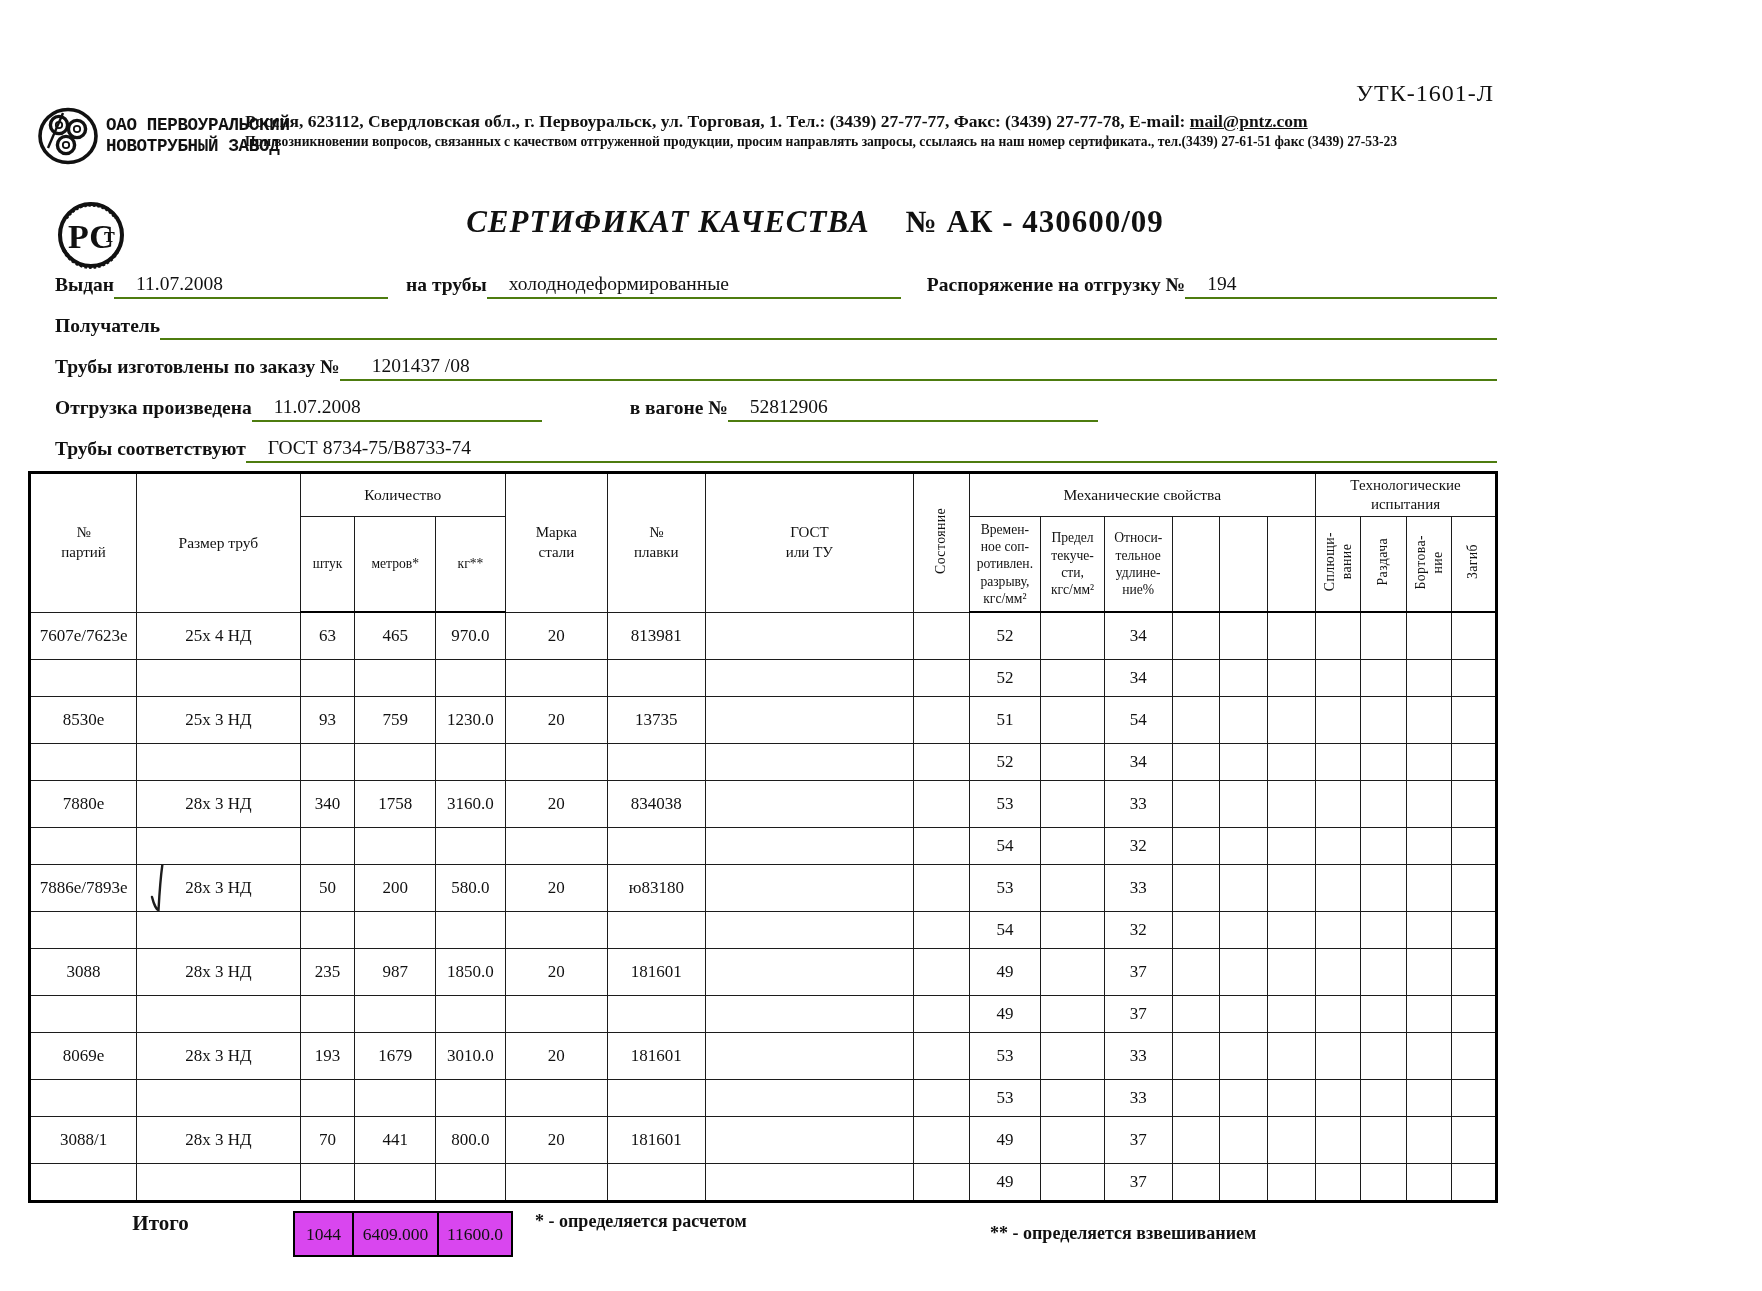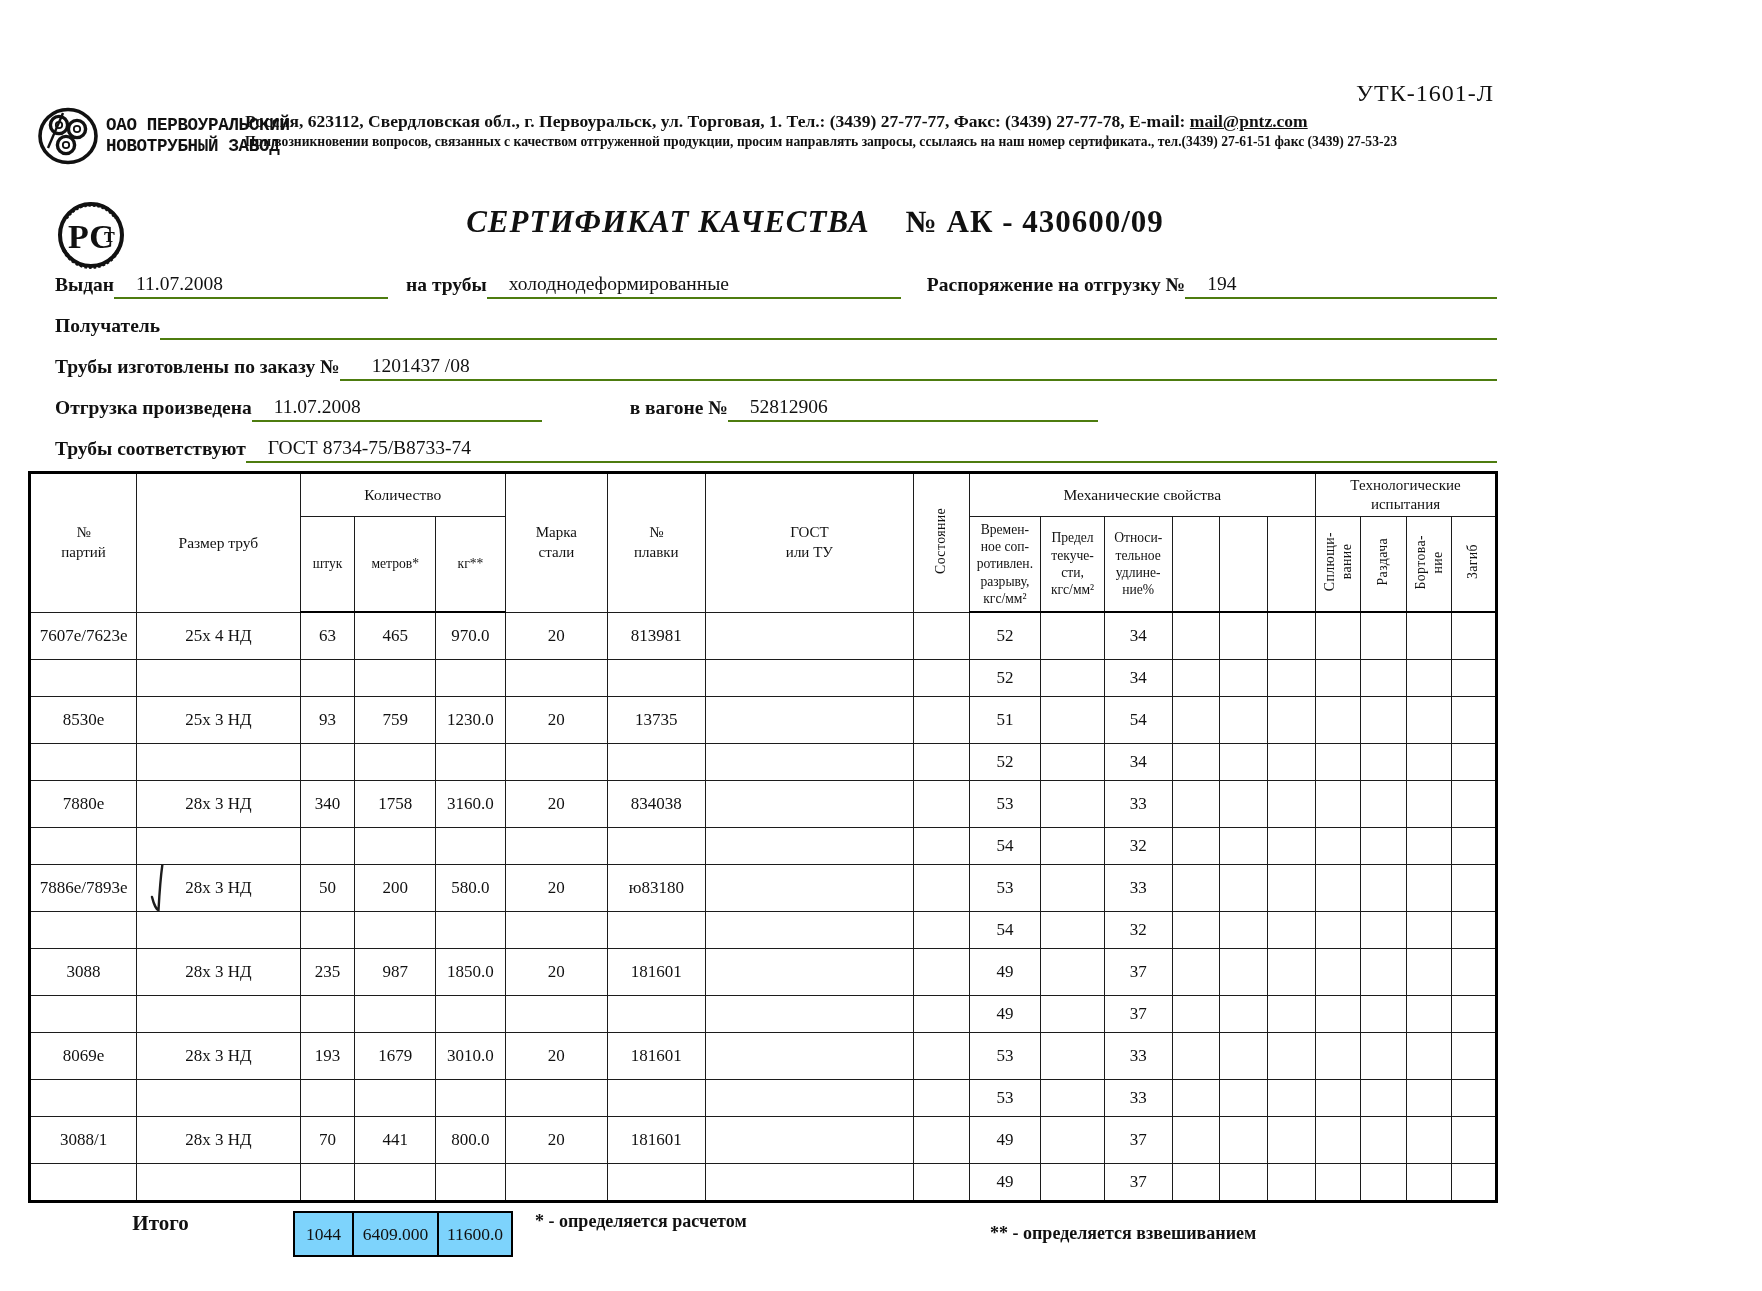--- a/index.html
+++ b/index.html
@@ -65,21 +65,21 @@
   .check-wrap{position:absolute;left:12px;top:-16px;pointer-events:none;}
 
   
   .totals{
     position:relative;margin:8px 0 0 28px;width:1470px;height:50px;
     display:flex;align-items:flex-start;
   }
   .t-label{width:265px;text-align:center;font-weight:bold;font-size:21px;}
   .t-box{
     border:2.5px solid #000;height:42px;line-height:42px;text-align:center;
-    font-size:17.5px;background:#7dd3fc;
+    font-size:17.5px;background:#d946ef;
   }
   .t-box + .t-box{margin-left:-2.5px;}
   .tb-pcs{width:57px;} .tb-m{width:84px;} .tb-kg{width:72px;}
   .fn{font-weight:bold;font-size:18px;white-space:nowrap;}
   .fn1{margin-left:22px;}
   .fn2{position:absolute;left:962px;top:12px;}
 </style>
 </head>
 <body>
 

